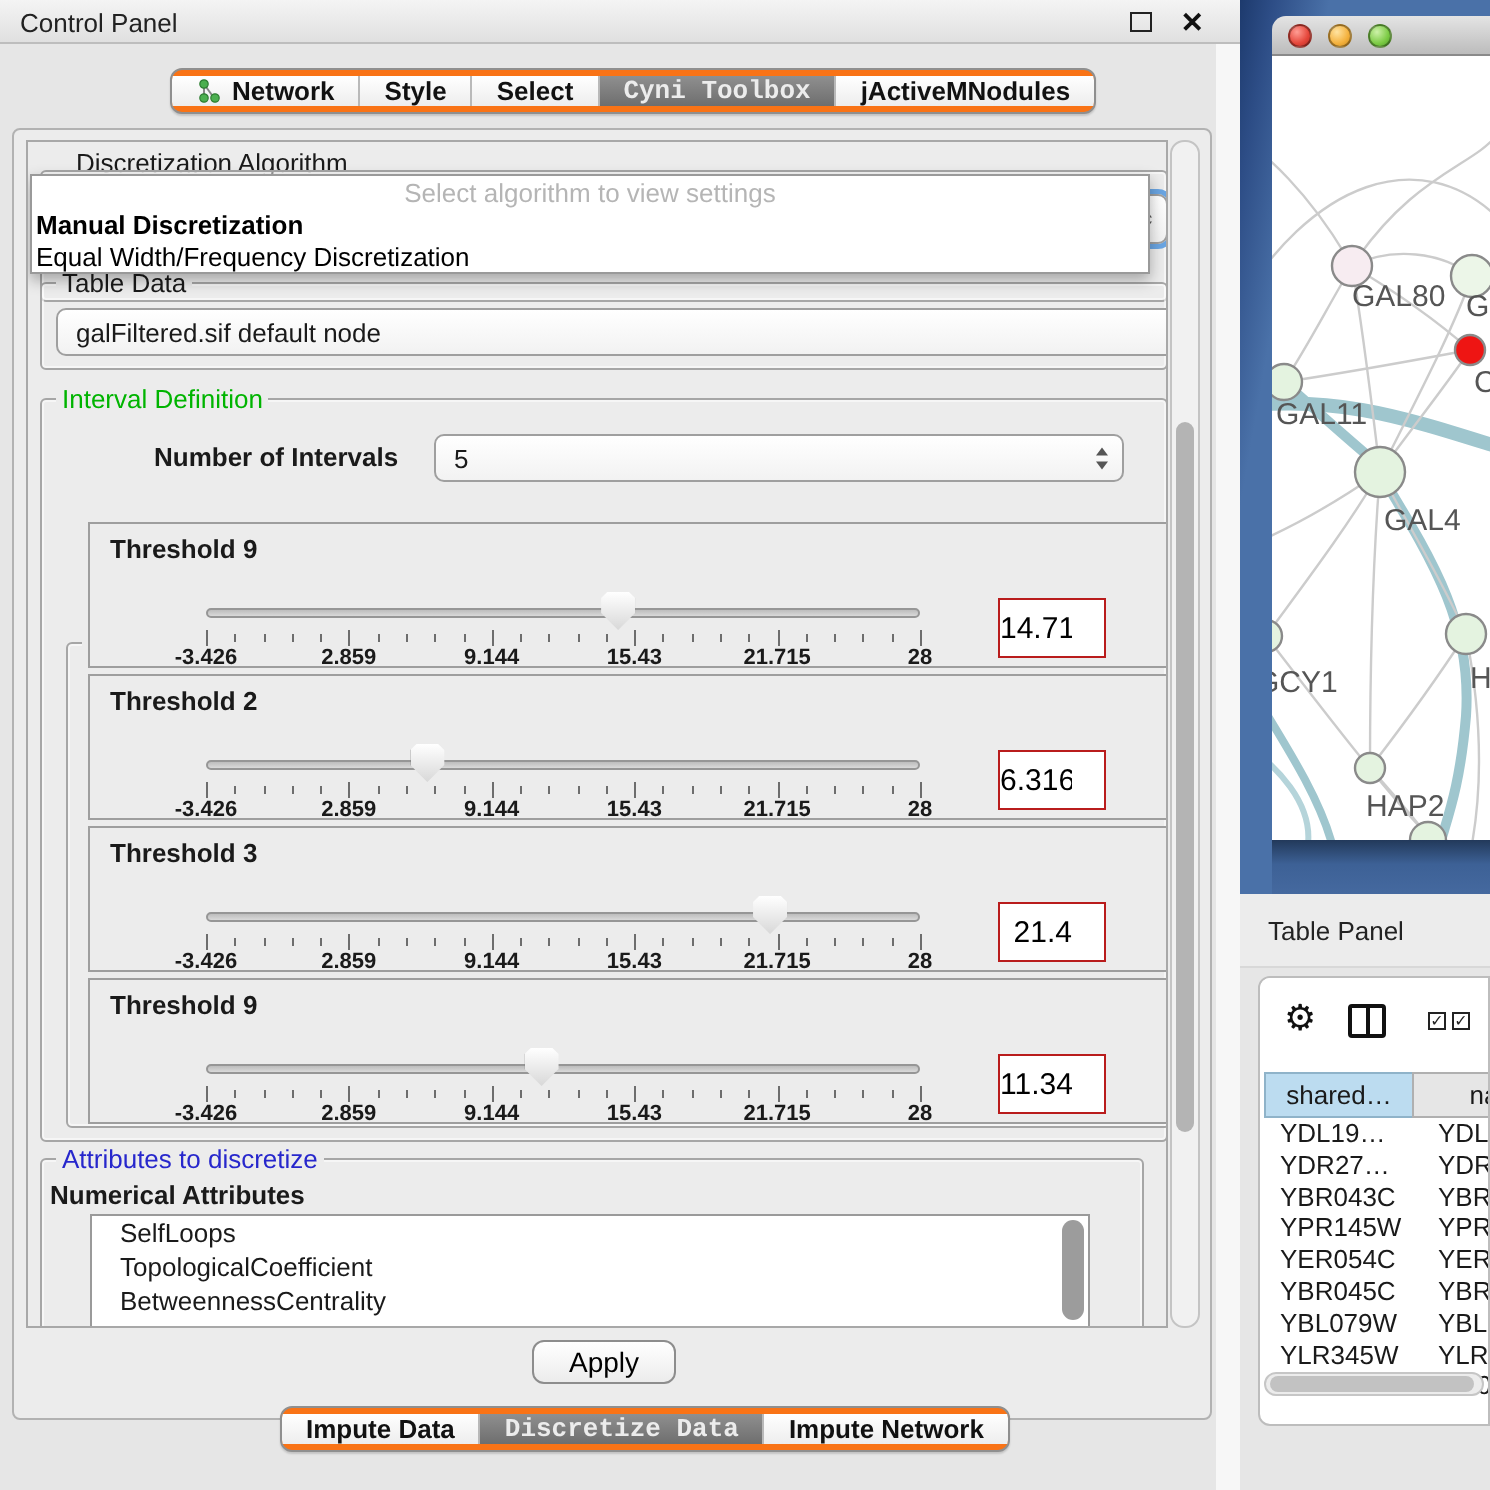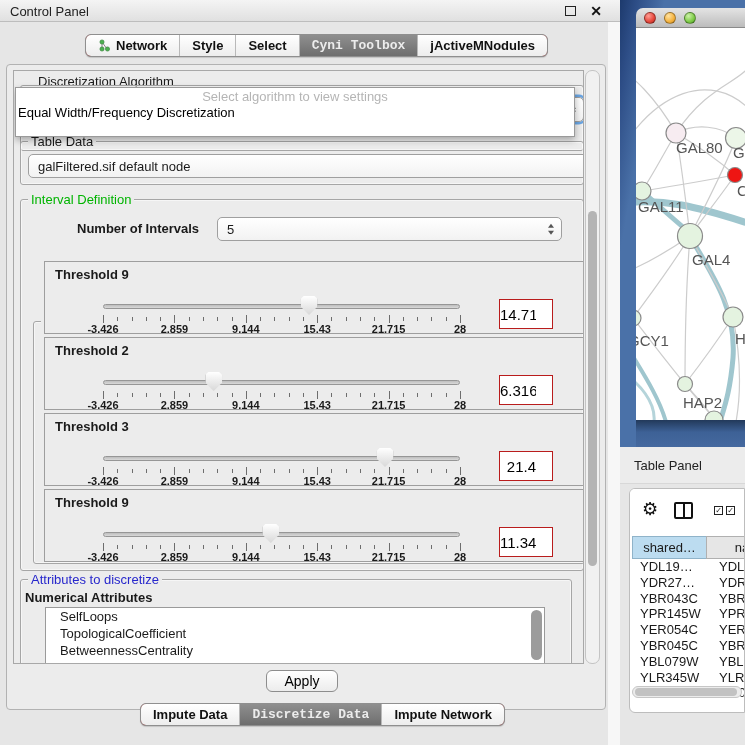--- a/index.html
+++ b/index.html
@@ -11,21 +11,21 @@
   
   .title-bar { left:0; top:0; width:620px; height:22px;
     background:linear-gradient(#f4f4f4,#e0e0e0); border-bottom:1px solid #bdbdbd; }
   .title-bar .t { position:absolute; left:10px; top:4px; font-size:13px; color:#222; }
   .float-ic { position:absolute; right:44px; top:6px; width:11px; height:10px;
     border:1.6px solid #222; background:transparent; }
   .close-ic { position:absolute; right:18px; top:3px; font-size:14px; font-weight:bold; color:#111; }
 
   
   .seg-group { display:flex; height:23px; border:1px solid #8f8f8f; border-radius:6px;
-    overflow:hidden; background:#7f1d1d; box-shadow:0 1px 1px rgba(0,0,0,.15); }
+    overflow:hidden; background:#f97316; box-shadow:0 1px 1px rgba(0,0,0,.15);align-items:center; }
   .seg { display:flex; align-items:center; gap:5px; padding:0 12px; font-size:13px;
     font-weight:bold; background:linear-gradient(#ffffff,#ededed); border-right:1px solid #b9b9b9;
     color:#111; white-space:nowrap; }
   .seg:last-child { border-right:none; }
   .seg.selected { background:linear-gradient(#8f8f8f,#6e6e6e); color:#ececec;font-family:Liberation Mono, monospace; }
 
   .top-tabs { left:85px; top:34px; }
   .bottom-tabs { left:140px; top:703px; }
 
   
@@ -402,20 +402,21 @@
   </div>
   <div class="attr-list" style="top:536px;">
     <div class="attr-item">SelfLoops</div>
     <div class="attr-item">TopologicalCoefficient</div>
     <div class="attr-item">BetweennessCentrality</div>
     <div class="attr-scroll"></div>
   </div>
 
   <div class="abs popup" style="left:1px; top:16px;">
     <div class="hint">Select algorithm to view settings</div>
+    <div class="opt bold">Manual Discretization</div>
     <div class="opt">Equal Width/Frequency Discretization</div>
   </div>
 </div>
 
 <div class="abs vscroll">
   <div class="thumb"></div>
 </div>
 
 <button class="abs apply-btn">Apply</button>
 

